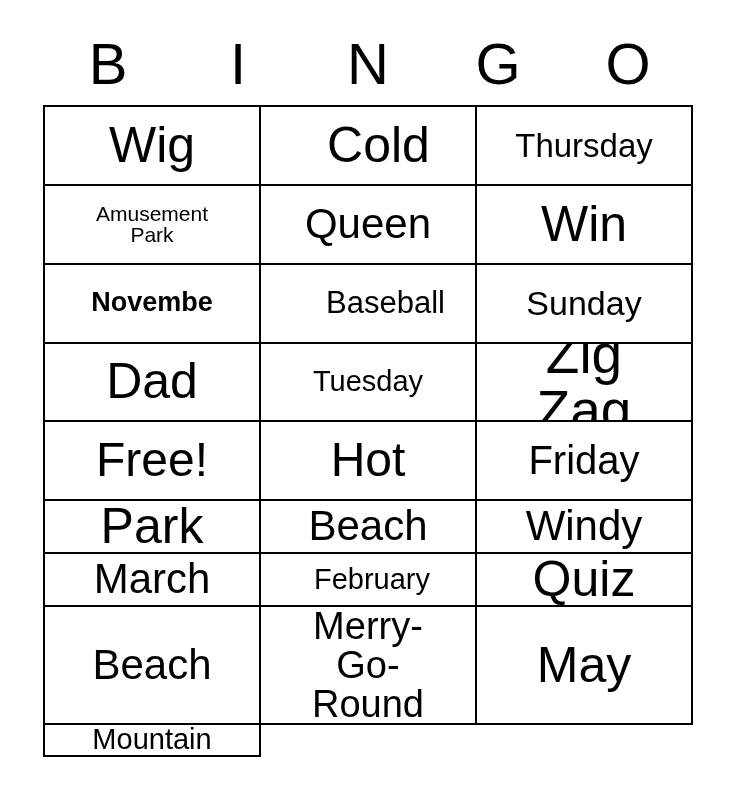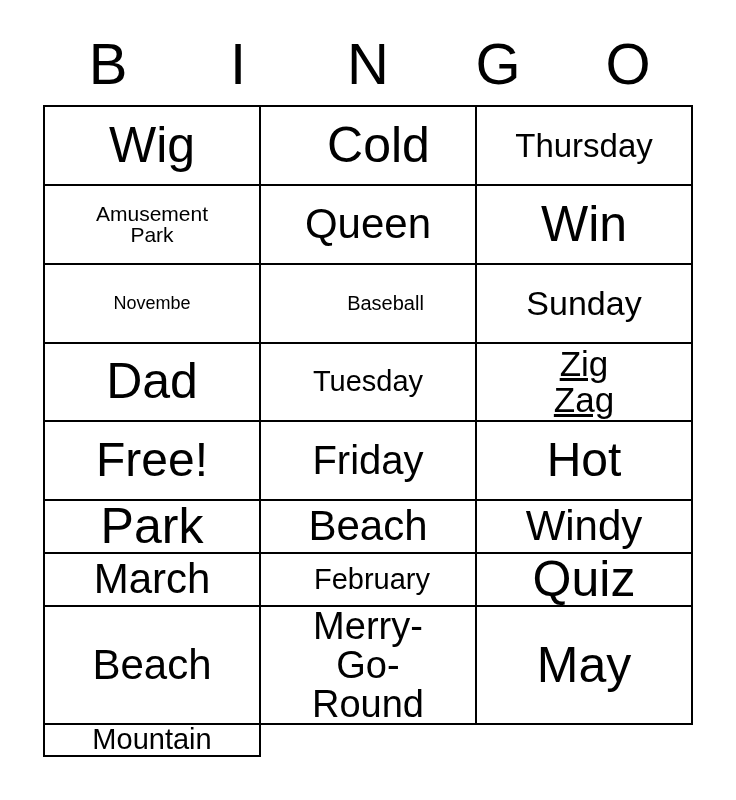--- a/index.html
+++ b/index.html
@@ -112,46 +112,46 @@
         <span class="cell-text" style="font-size: 21px;">Amusement
 Park</span>
       </div>
       <div class="cell">
         <span class="cell-text" style="font-size: 42px;">Queen</span>
       </div>
       <div class="cell">
         <span class="cell-text" style="font-size: 50px;">Win</span>
       </div>
       <div class="cell clip">
-        <span class="cell-text" style="font-size: 18px;">Novembe</span>
+        <span class="cell-text" style="font-size: 27px; font-weight: bold;">Novembe</span>
       </div>
       <div class="cell">
-        <span class="cell-text" style="font-size: 20px; margin-left: 35px;">Baseball</span>
+        <span class="cell-text" style="font-size: 31px; margin-left: 35px;">Baseball</span>
       </div>
       <div class="cell">
         <span class="cell-text" style="font-size: 34px;">Sunday</span>
       </div>
       <div class="cell">
         <span class="cell-text" style="font-size: 50px;">Dad</span>
       </div>
       <div class="cell">
         <span class="cell-text" style="font-size: 29px;">Tuesday</span>
       </div>
       <div class="cell">
-        <span class="cell-text" style="font-size: 35px; text-decoration: underline;">Zig
+        <span class="cell-text" style="font-size: 55px;">Zig
 Zag</span>
       </div>
       <div class="cell">
         <span class="cell-text" style="font-size: 48px;">Free!</span>
       </div>
       <div class="cell">
-        <span class="cell-text" style="font-size: 40px;">Friday</span>
+        <span class="cell-text" style="font-size: 48px;">Hot</span>
       </div>
       <div class="cell">
-        <span class="cell-text" style="font-size: 48px;">Hot</span>
+        <span class="cell-text" style="font-size: 40px;">Friday</span>
       </div>
       <div class="cell">
         <span class="cell-text" style="font-size: 50px;">Park</span>
       </div>
       <div class="cell">
         <span class="cell-text" style="font-size: 42px;">Beach</span>
       </div>
       <div class="cell">
         <span class="cell-text" style="font-size: 42px;">Windy</span>
       </div>

